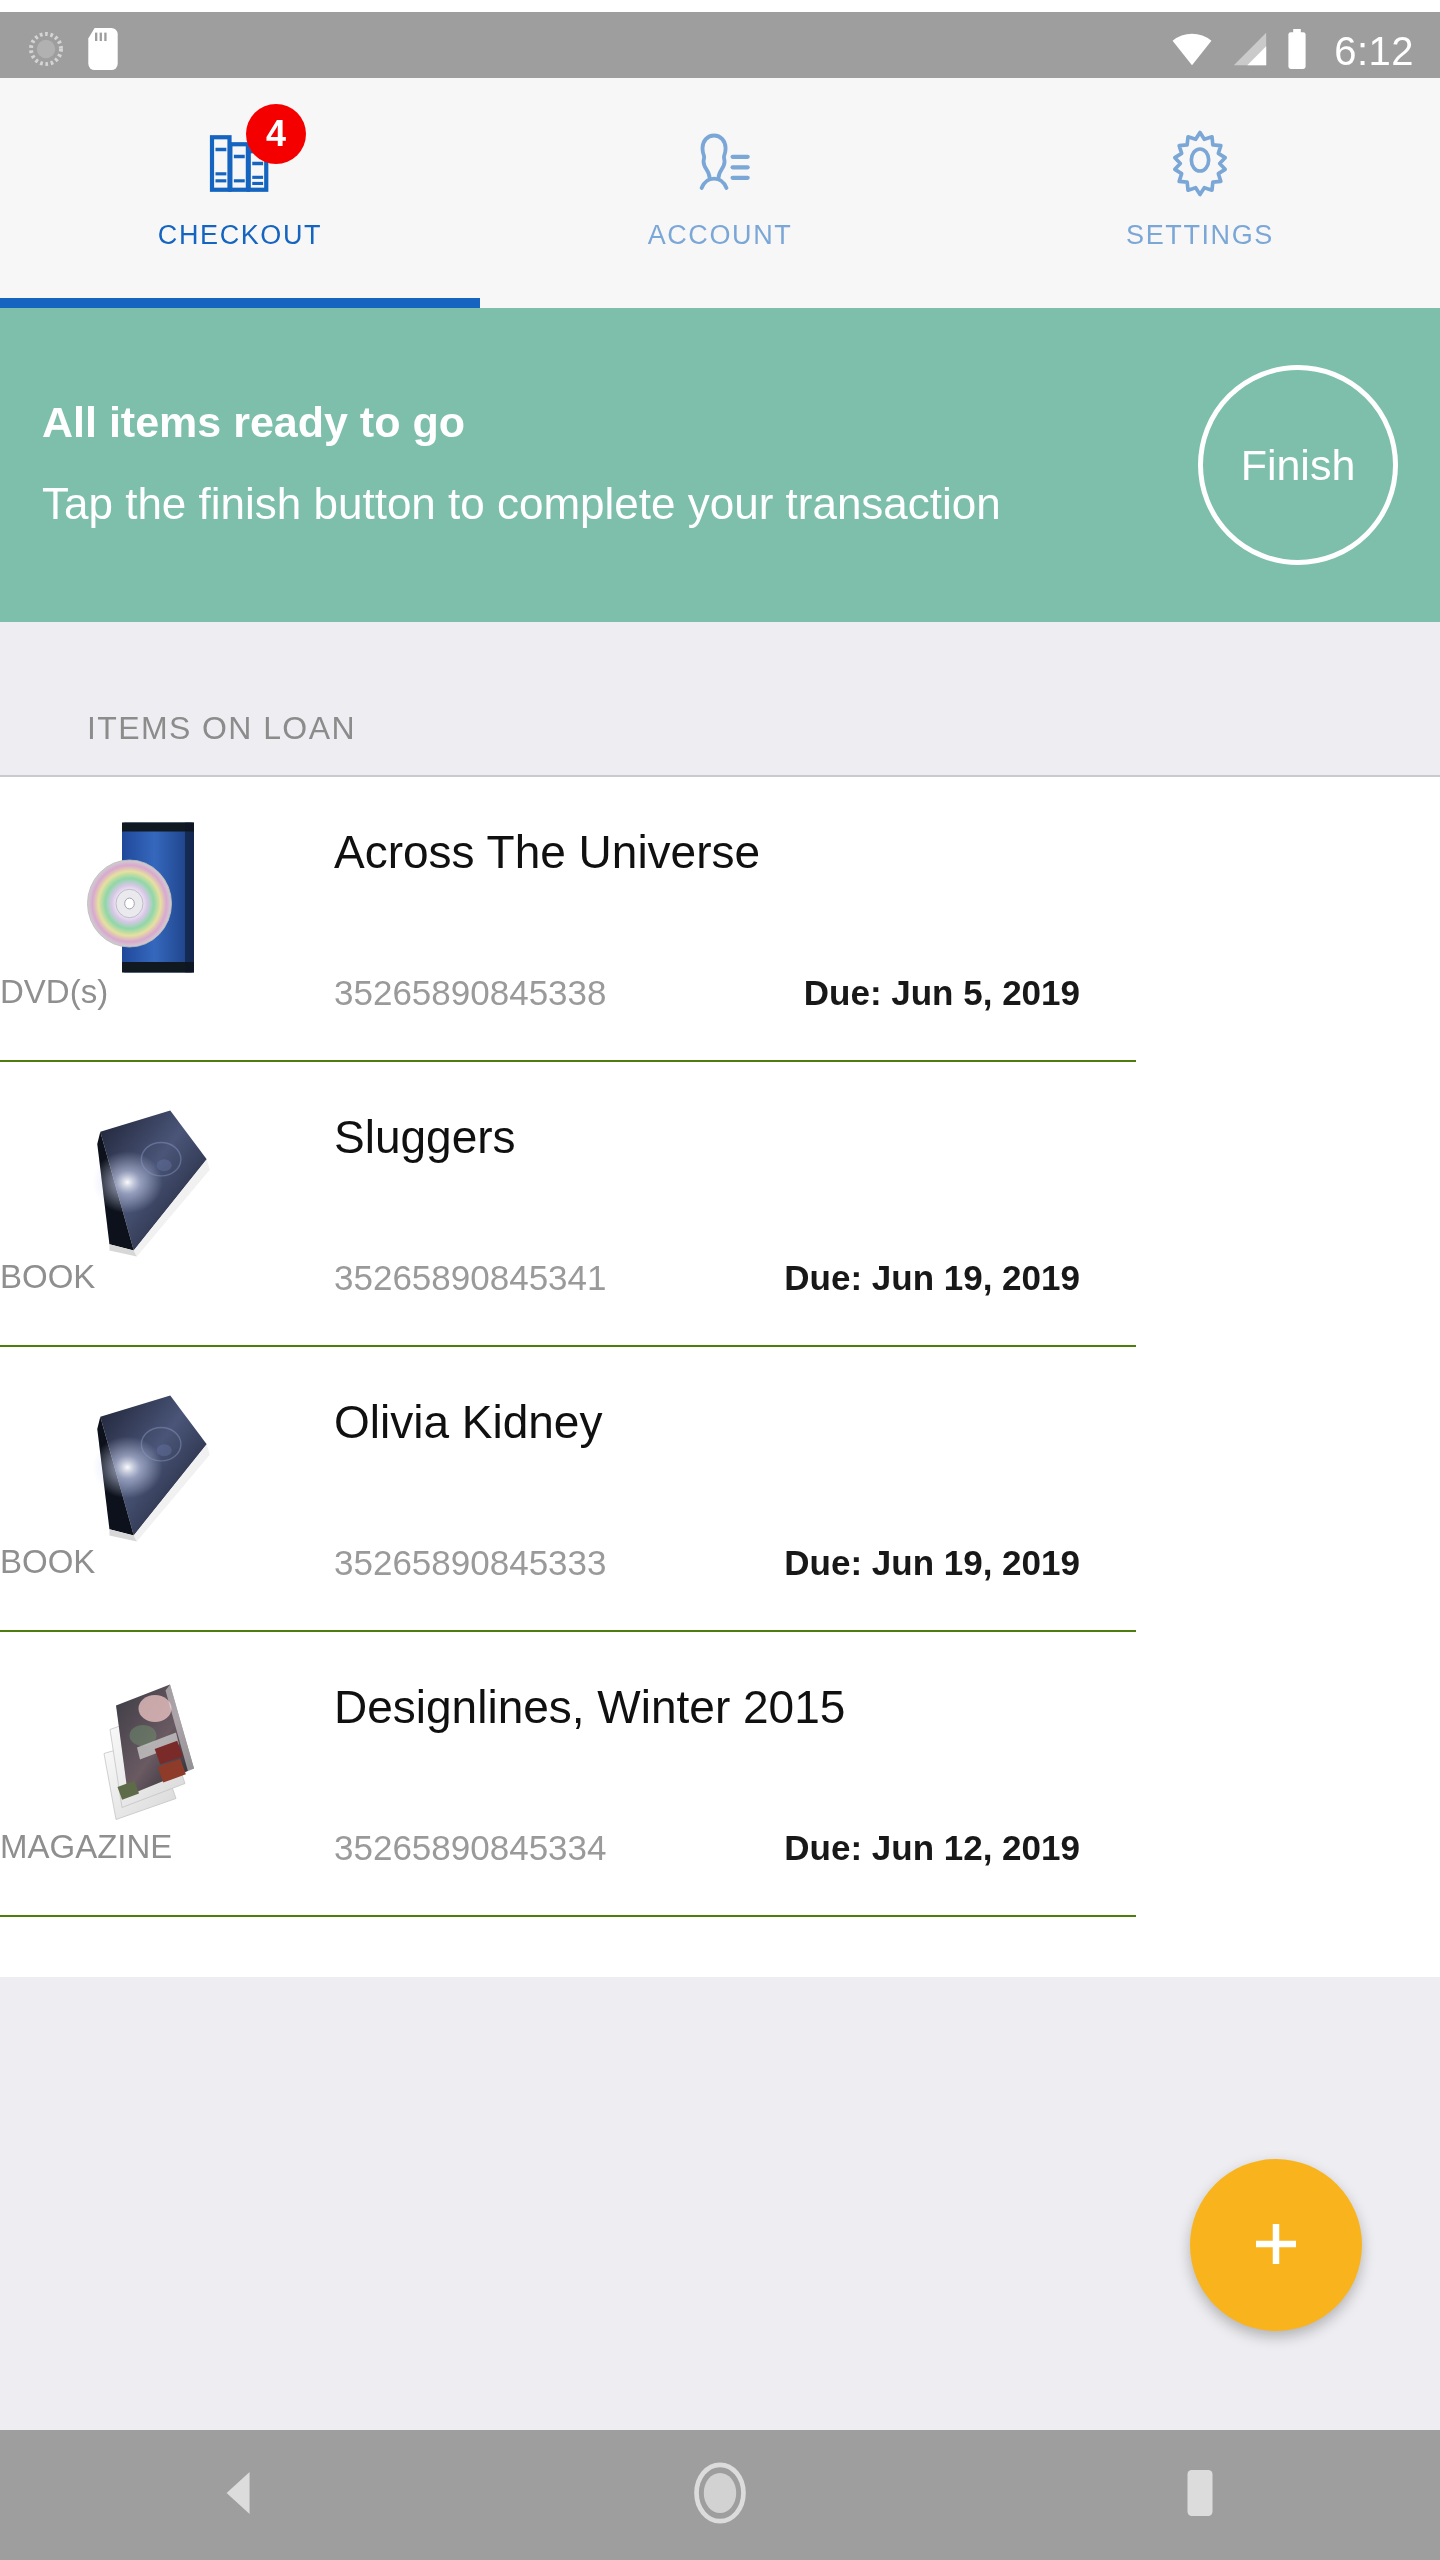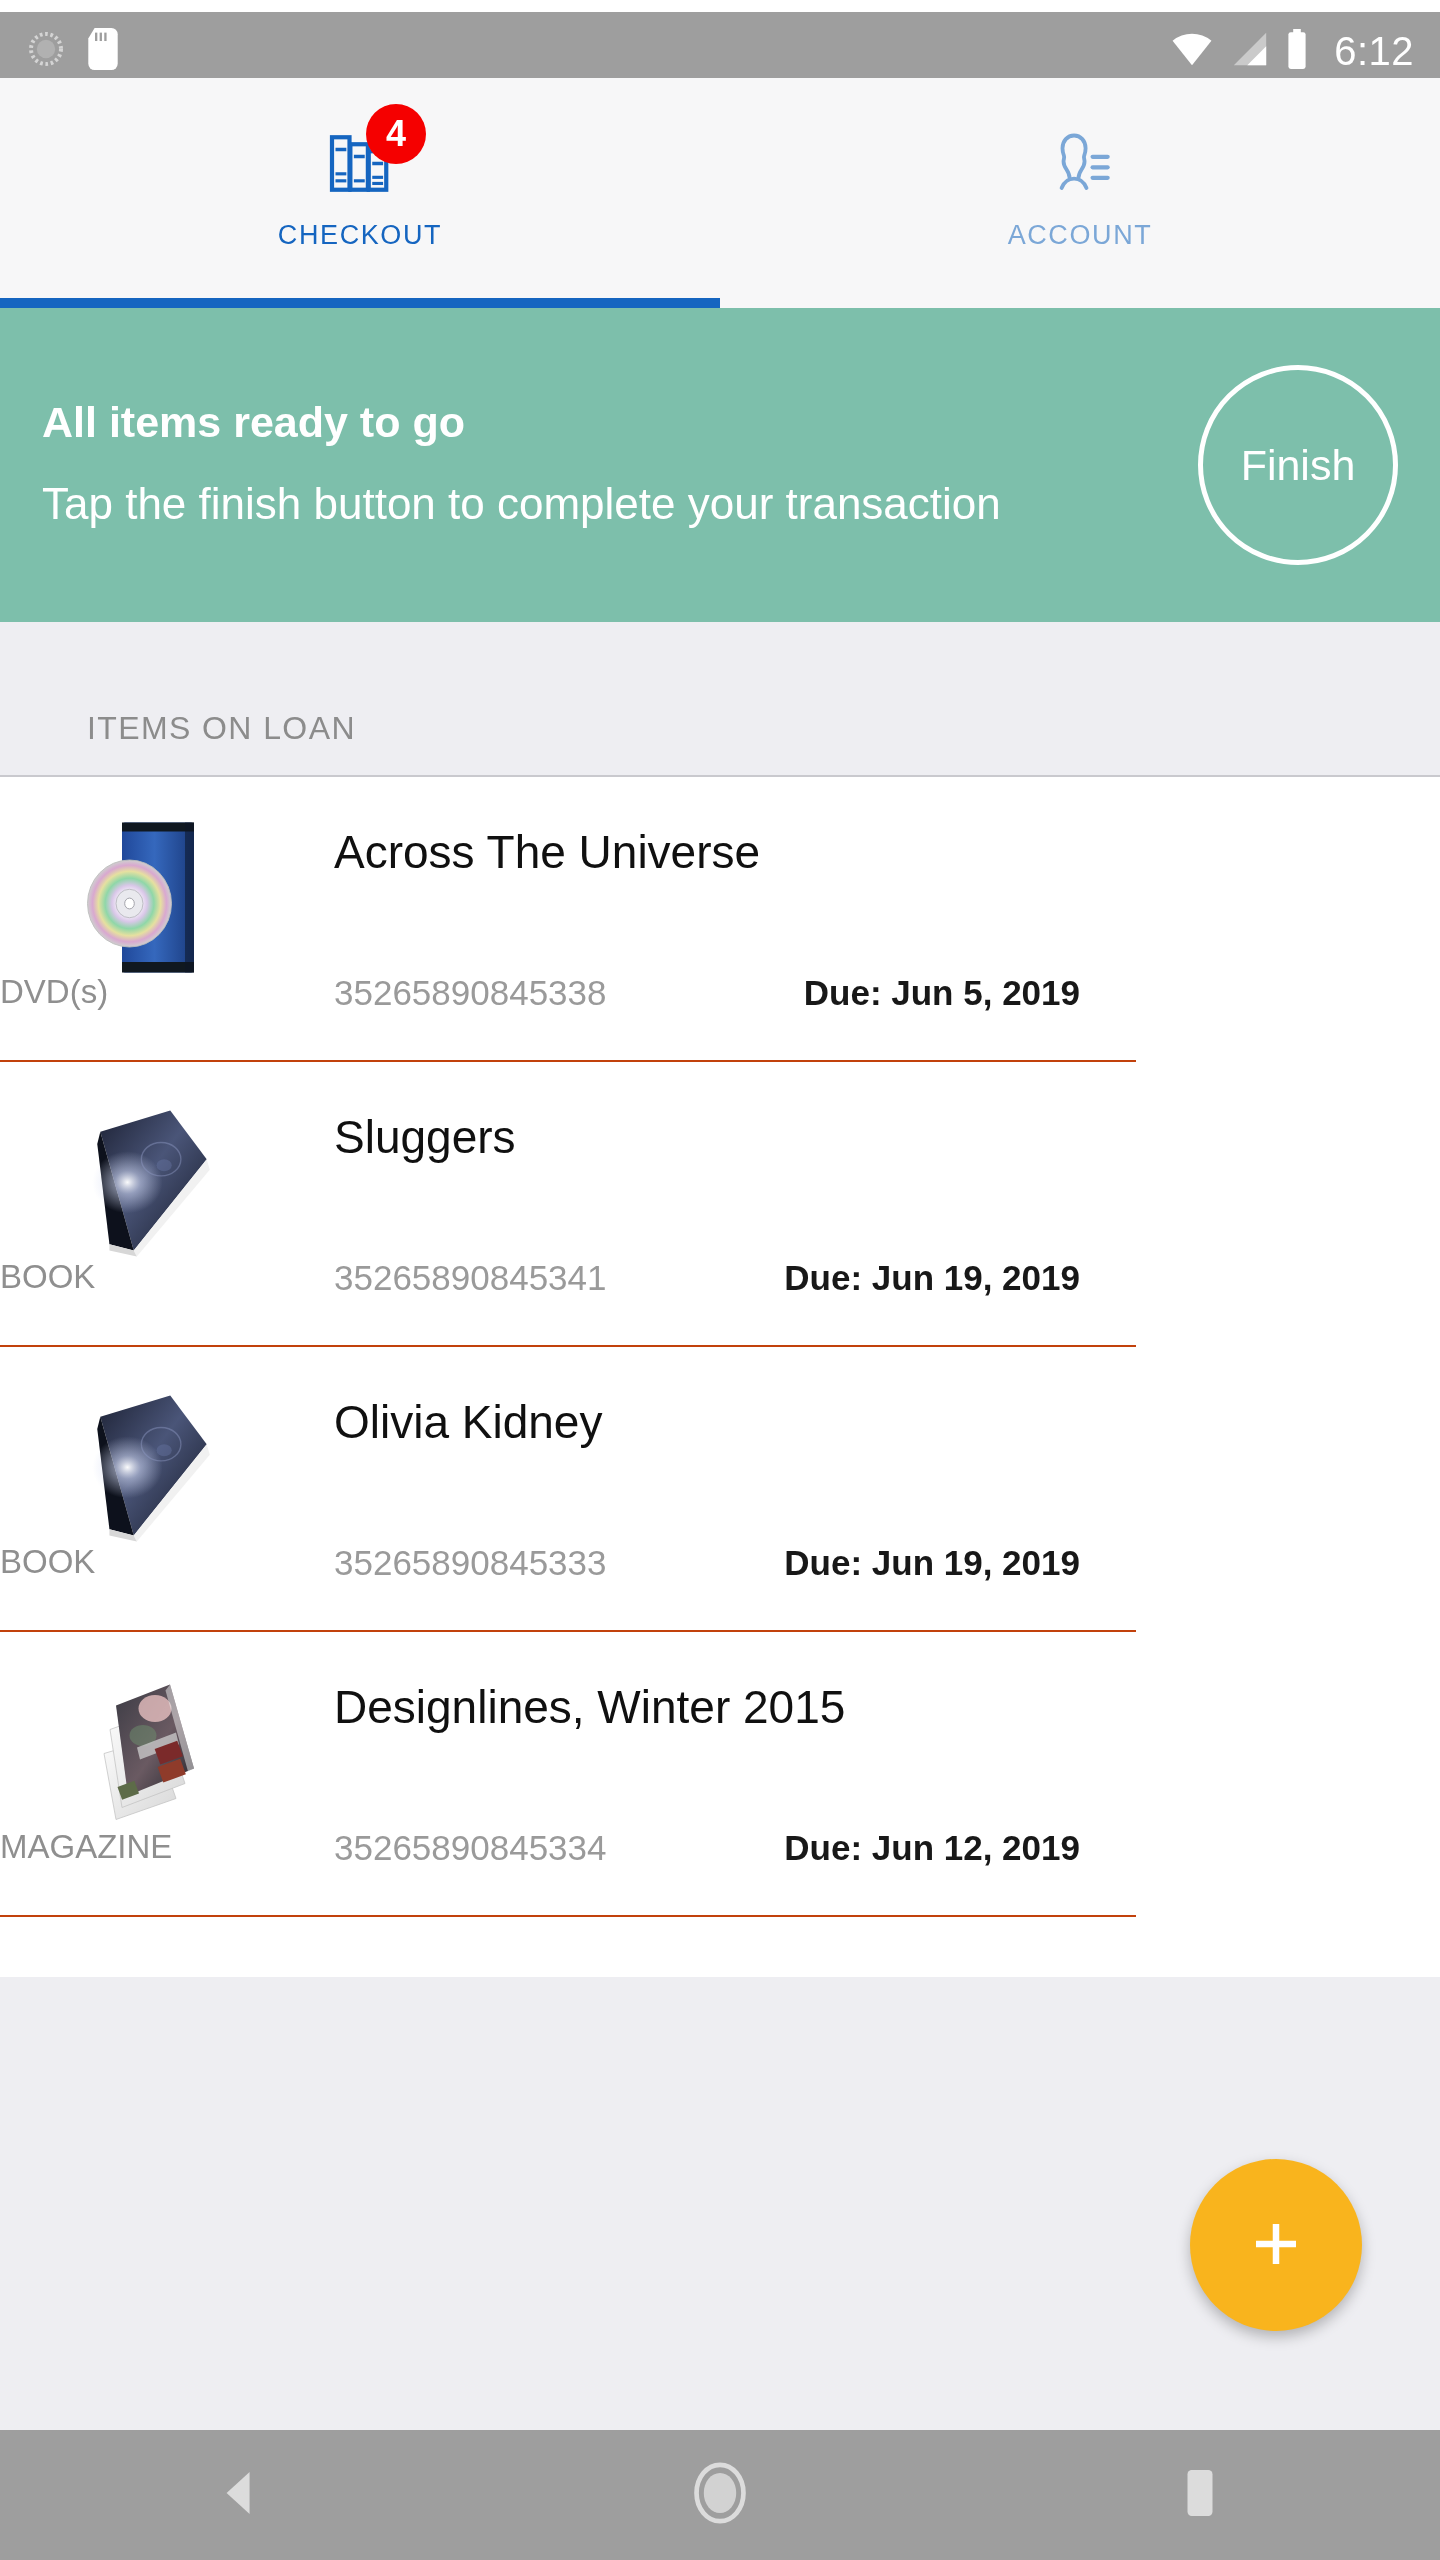--- a/index.html
+++ b/index.html
@@ -82,21 +82,21 @@
     padding: 0 0 28px 87px;
   }
 
   
   .list {
     position: absolute; top: 777px; left: 0; width: 1440px; height: 1200px;
     background: #ffffff;
   }
   .item {
     position: relative; height: 285px; width: 1136px;
-    border-bottom: 2px solid #c2410c; background: #ffffff;
+    border-bottom: 2px solid #4d7c0f; background: #ffffff;
   }
   .item-thumb {
     position: absolute; left: 72px; top: 35px;
     width: 160px; height: 170px;
     display: flex; align-items: center; justify-content: center;
   }
   .item-title {
     position: absolute; left: 334px; top: 50px;
     font-size: 46px; color: #101010; line-height: 1.1;
     white-space: nowrap;
@@ -218,20 +218,31 @@
               <rect x="30" y="21" width="11" height="2.4" rx="1.2"></rect>
               <rect x="30" y="27" width="11" height="2.4" rx="1.2"></rect>
               <rect x="30" y="33" width="11" height="2.4" rx="1.2"></rect>
             </g>
           </svg>
         </span>
       </div>
       <span class="tab-label">ACCOUNT</span>
     </div>
 
+    <div class="tab">
+      <div class="tab-iconwrap">
+        <span>
+          <svg width="80" height="80" viewBox="0 0 48 48">
+            <path d="M24 7.5l2.6 4.1 4.6-1.5 .5 4.8 4.8 .5-1.5 4.6 4.1 2.6 -3.3 3.5 3.3 3.5 -4.1 2.6 1.5 4.6 -4.8 .5 -.5 4.8 -4.6-1.5 -2.6 4.1 -2.6-4.1 -4.6 1.5 -.5-4.8 -4.8-.5 1.5-4.6 -4.1-2.6 3.3-3.5 -3.3-3.5 4.1-2.6 -1.5-4.6 4.8-.5 .5-4.8 4.6 1.5z" fill="none" stroke="#7ba7d7" stroke-width="2.2" stroke-linejoin="round"></path>
+            <ellipse cx="24" cy="24" rx="5.2" ry="6.6" fill="none" stroke="#7ba7d7" stroke-width="2.2"></ellipse>
+          </svg>
+        </span>
+      </div>
+      <span class="tab-label">SETTINGS</span>
+    </div>
   </div>
 
   <div class="banner">
     <div class="banner-text">
       <div class="banner-title">All items ready to go</div>
       <div class="banner-sub">Tap the finish button to complete your transaction</div>
     </div>
     <button class="finish-btn">Finish</button>
   </div>
 

